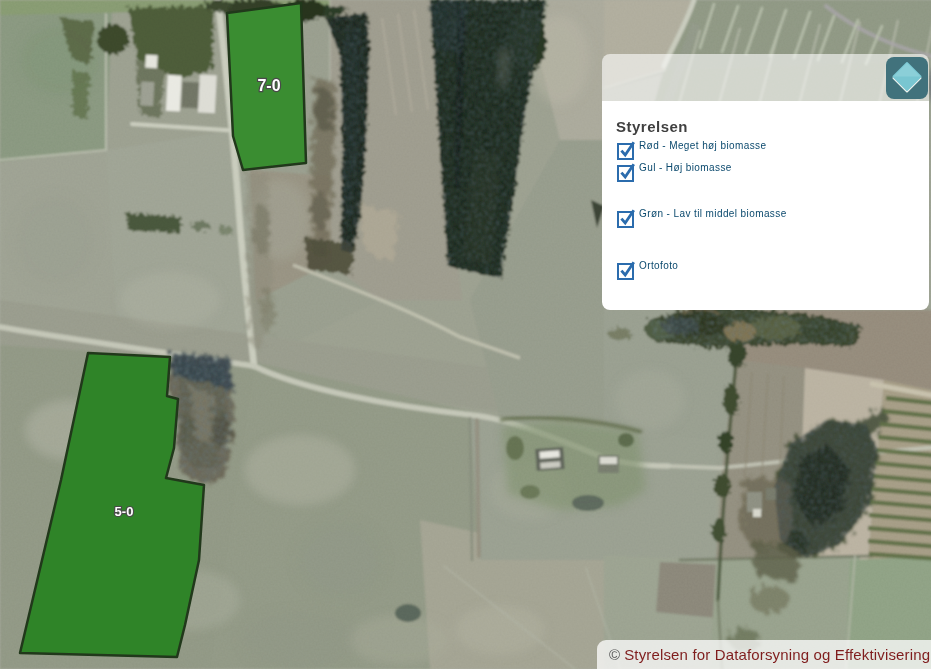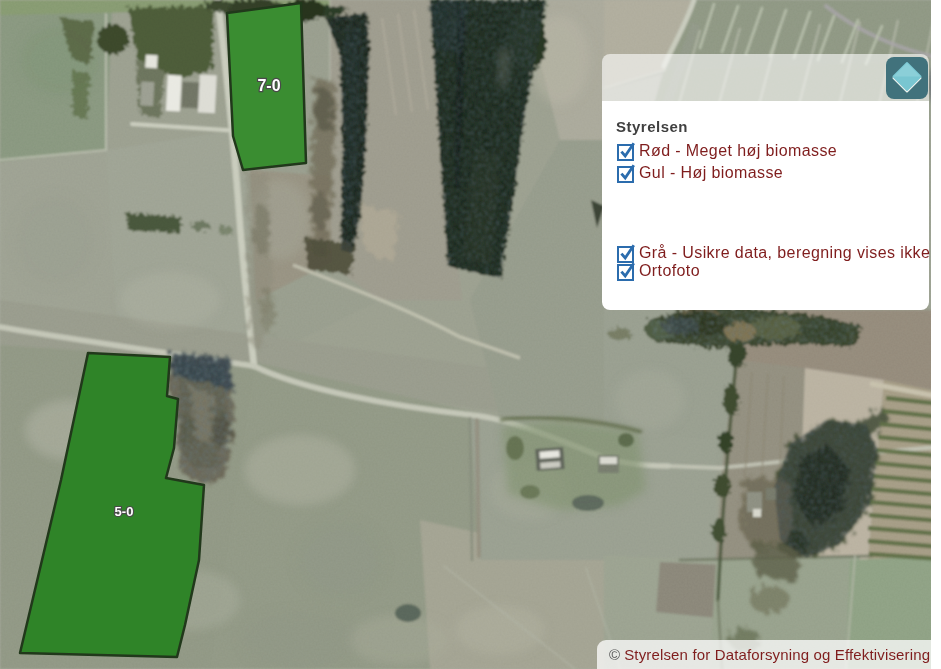--- a/index.html
+++ b/index.html
@@ -4,21 +4,21 @@
 <style>
   html,body{margin:0;padding:0;}
   body{font-family:"Liberation Sans", sans-serif;}
   #stage{position:relative;width:931px;height:669px;overflow:hidden;background:#a5a99b;}
   #map{position:absolute;left:0;top:0;}
   .legend{position:absolute;left:602px;top:54px;width:327px;height:256px;border-radius:8px;overflow:hidden;}
   .legend .hdr{position:absolute;left:0;top:0;right:0;height:47px;background:rgba(255,255,255,0.6);}
   .legend .body{position:absolute;left:0;top:47px;right:0;bottom:0;background:#fff;}
   .lbtn{position:absolute;left:886px;top:57px;width:42px;height:42px;border-radius:8px;background:#41727c;}
   .ltitle{position:absolute;left:616px;top:118px;font-size:15px;letter-spacing:0.5px;font-weight:bold;color:#3f3f3f;}
-  .lrow{position:absolute;left:616px;height:22px;display:flex;align-items:center;color:#7f1d1d;font-size:16px;letter-spacing:0.4px;white-space:nowrap;}
+  .lrow{position:absolute;left:616px;height:22px;display:flex;align-items:flex-start;color:#0c4a6e;font-size:10px;letter-spacing:0.4px;white-space:nowrap;}
   .lrow svg{margin-right:2px;flex:none;}
   .attrib{position:absolute;left:597px;top:640px;right:0;bottom:0;background:rgba(255,255,255,0.75);border-top-left-radius:9px;font-size:15px;letter-spacing:0.15px;display:flex;align-items:center;white-space:nowrap;}
   .attrib .c{color:#595959;margin-left:12px;margin-right:4px;}
   .attrib .t{color:#7f1d1d;}
 </style>
 </head>
 <body>
 <div id="stage">
 <svg id="map" width="941" height="669" viewBox="0 0 941 669">
   <defs>
@@ -362,24 +362,24 @@
   </svg></div>
   <div class="ltitle">Styrelsen</div>
   <div class="lrow" style="top:140px;"><svg width="21" height="21" viewBox="0 0 21 21">
         <rect x="2" y="4" width="15" height="15" fill="#fff" stroke="#2b6cad" stroke-width="2"></rect>
         <path d="M5.4 10.6 L9.2 15 L17.8 2.2" fill="none" stroke="#2b6cad" stroke-width="2.8"></path>
       </svg>Rød - Meget høj biomasse</div>
   <div class="lrow" style="top:162px;"><svg width="21" height="21" viewBox="0 0 21 21">
         <rect x="2" y="4" width="15" height="15" fill="#fff" stroke="#2b6cad" stroke-width="2"></rect>
         <path d="M5.4 10.6 L9.2 15 L17.8 2.2" fill="none" stroke="#2b6cad" stroke-width="2.8"></path>
       </svg>Gul - Høj biomasse</div>
-  <div class="lrow" style="top:242px;"><svg width="21" height="21" viewBox="0 0 21 21">
+  <div class="lrow" style="top:208px;"><svg width="21" height="21" viewBox="0 0 21 21">
         <rect x="2" y="4" width="15" height="15" fill="#fff" stroke="#2b6cad" stroke-width="2"></rect>
         <path d="M5.4 10.6 L9.2 15 L17.8 2.2" fill="none" stroke="#2b6cad" stroke-width="2.8"></path>
-      </svg>Grå - Usikre data, beregning vises ikke</div>
+      </svg>Grøn - Lav til middel biomasse</div>
   <div class="lrow" style="top:260px;"><svg width="21" height="21" viewBox="0 0 21 21">
         <rect x="2" y="4" width="15" height="15" fill="#fff" stroke="#2b6cad" stroke-width="2"></rect>
         <path d="M5.4 10.6 L9.2 15 L17.8 2.2" fill="none" stroke="#2b6cad" stroke-width="2.8"></path>
       </svg>Ortofoto</div>
   <div class="attrib">
       <span class="c">©</span>
       <span class="t">Styrelsen for Dataforsyning og Effektivisering</span>
     </div>
 </div>
 

